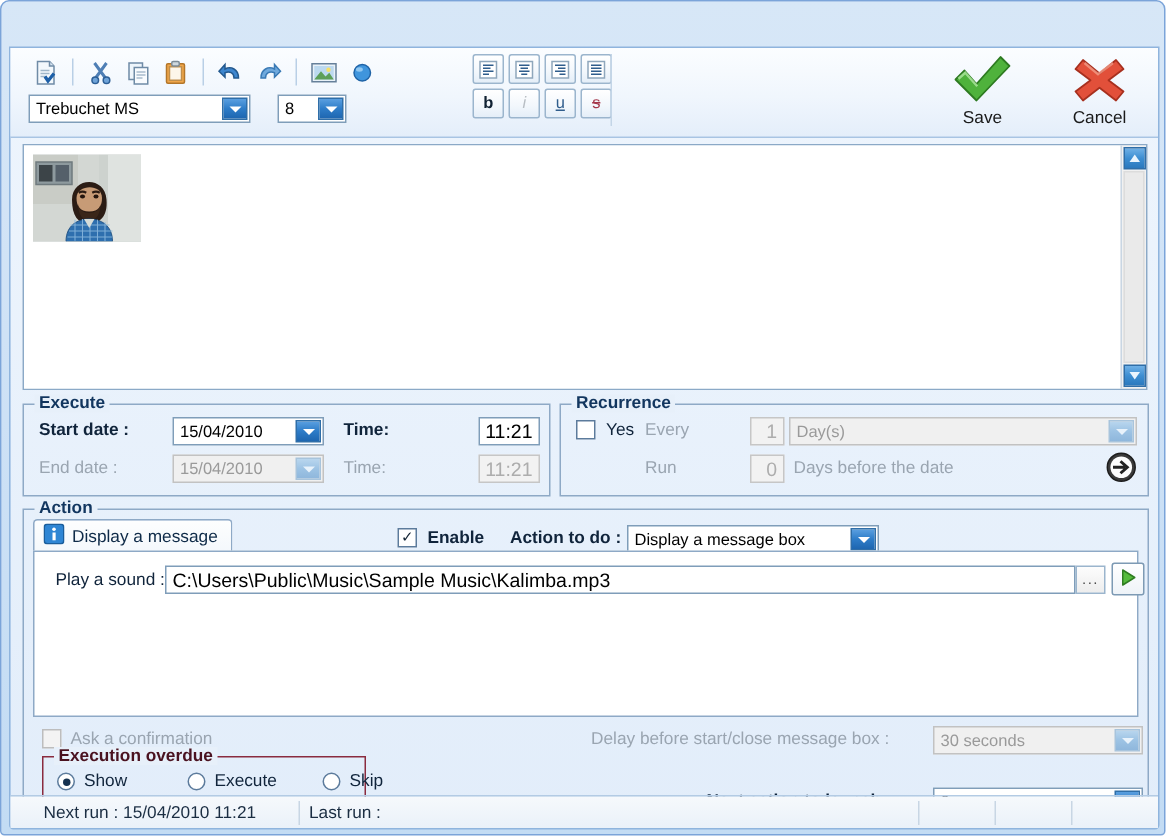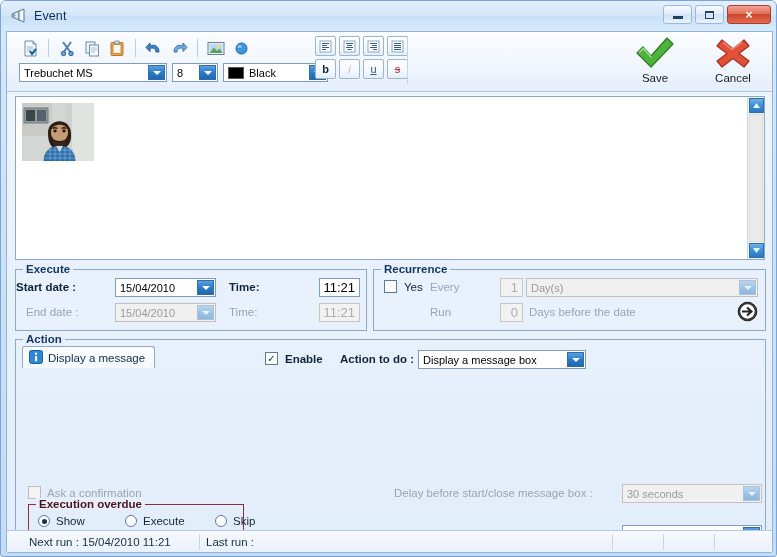--- a/index.html
+++ b/index.html
@@ -68,21 +68,21 @@
   }
 
   
   .toolbar {
     position: absolute; left: 0; top: 0;
     width: 100%; height: 60px;
     background: linear-gradient(to bottom, #fbfdff 0%, #f0f6fd 55%, #e4eefa 100%);
     border-bottom: 1px solid #a8c4e3;
   }
   .tb-row1 { position: absolute; left: 12px; top: 5px; display: flex; align-items: center; gap: 3px; }
-  .tb-row2 { position: absolute; left: 12px; top: 31px; display: flex; align-items: center; gap: 5px; }
+  .tb-row2 { position: absolute; left: 12px; top: 31px; display: flex; align-items: center; gap: 18px; }
 
   .tbtn {
     width: 22px; height: 22px;
     display: flex; align-items: center; justify-content: center;
     border: 1px solid transparent; border-radius: 2px;
     cursor: default;
   }
   .tsep { width: 1px; height: 18px; background: #b9cfe6; margin: 0 4px; }
 
   .combo {
@@ -229,41 +229,20 @@
     display: flex; align-items: center;
   }
   .sb-cell { height: 20px; display: flex; align-items: center; padding: 0 6px; font-size: 11.5px; color: #1a2d42; }
   .sb-div { width: 1px; height: 16px; background: #c8d6e4; }
 </style>
 </head>
 <body>
 
 <div class="window">
 
-  <div class="titlebar">
-    <div class="title-icon">
-      <svg width="18" height="16" viewBox="0 0 18 16">
-        <path d="M2 6 L9 3 L9 12 L2 9 Z" fill="#dfe8f0" stroke="#5b7894" stroke-width="1"></path>
-        <path d="M9 3 L14 1 L14 14 L9 12 Z" fill="#f2f6fa" stroke="#5b7894" stroke-width="1"></path>
-        <circle cx="4" cy="7.5" r="1.4" fill="#7fa2c2"></circle>
-      </svg>
-    </div>
-    <div class="title-text">Event</div>
-    <div class="win-buttons">
-      <div class="win-btn">
-          <div class="glyph-min"></div>
-        </div>
-      <div class="win-btn">
-          <div class="glyph-max"></div>
-        </div>
-      <div class="win-btn close">
-          <span>×</span>
-        </div>
-    </div>
-  </div>
 
   <div class="client">
 
     <div class="toolbar">
 
       <div class="tb-row1">
         <div class="tbtn">
           <svg width="17" height="17" viewBox="0 0 17 17">
             <path d="M3 1 h8 l3 3 v12 H3 Z" fill="#f3f8fc" stroke="#6f8ba6" stroke-width="1"></path>
             <path d="M11 1 v3 h3" fill="#d8e6f2" stroke="#6f8ba6" stroke-width="1"></path>
@@ -323,27 +302,20 @@
 
       <div class="tb-row2">
         <div class="combo" style="width:148px;">
           <span>Trebuchet MS</span>
           <span class="arrow">
               <i class="caret"></i>
             </span>
         </div>
         <div class="combo" style="width:46px;">
           <span>8</span>
-          <span class="arrow">
-              <i class="caret"></i>
-            </span>
-        </div>
-        <div class="combo" style="width:105px;">
-          <span style="width:16px;height:12px;background:#000;border:1px solid #555;display:inline-block;margin-right:5px;"></span>
-          <span>Black</span>
           <span class="arrow">
               <i class="caret"></i>
             </span>
         </div>
       </div>
 
       <div class="fmt-group">
         <div class="fmt-row">
           <div class="fmtbtn">
             <svg width="13" height="13" viewBox="0 0 13 13">
@@ -443,21 +415,21 @@
           <svg width="9" height="7" viewBox="0 0 9 7">
               <path d="M4.5 6 L1 1 L8 1 Z" fill="#eaf4fd"></path>
             </svg>
         </div>
       </div>
     </div>
 
     <div class="gbox" style="left:8px; top:237px; width:352px; height:62px;">
       <span class="legend">Execute</span>
 
-      <span class="lbl bold" style="position:absolute;left:0;top:11px;">Start date :</span>
+      <span class="lbl bold" style="position:absolute;left:10px;top:11px;">Start date :</span>
       <div class="combo" style="position:absolute;left:99px;top:8px;width:101px;">
         <span>15/04/2010</span>
         <span class="arrow">
             <i class="caret"></i>
           </span>
       </div>
       <span class="lbl bold" style="position:absolute;left:213px;top:11px;">Time:</span>
       <div class="tbox right" style="position:absolute;left:303px;top:8px;width:41px;">
         <span>11:21</span>
       </div>
@@ -525,20 +497,36 @@
       <span class="cbx" style="position:absolute;left:249px;top:12px;">✓</span>
       <span class="lbl bold" style="position:absolute;left:269px;top:13px;">Enable</span>
       <span class="lbl bold" style="position:absolute;left:324px;top:13px;">Action to do :</span>
       <div class="combo" style="position:absolute;left:402px;top:10px;width:168px;">
         <span>Display a message box</span>
         <span class="arrow">
             <i class="caret"></i>
           </span>
       </div>
 
+      <div class="tabpanel" style="top:27px;height:111px;">
+        <span class="lbl" style="position:absolute;left:14px;top:13px;">Play a sound :</span>
+        <div class="tbox" style="position:absolute;left:87px;top:9px;width:607px;">
+          <span>C:\Users\Public\Music\Sample Music\Kalimba.mp3</span>
+        </div>
+        <div class="mini-btn" style="position:absolute;left:694px;top:9px;">
+          <span>...</span>
+        </div>
+        <div class="play-btn" style="position:absolute;left:718px;top:7px;">
+          <span>
+            <svg width="14" height="14" viewBox="0 0 14 14">
+                <path d="M3.5 2 L11.5 7 L3.5 12 Z" fill="#55bb3c" stroke="#2f7d22" stroke-width="1" stroke-linejoin="round"></path>
+              </svg>
+          </span>
+        </div>
+      </div>
 
       <span class="cbx disabled" style="position:absolute;left:12px;top:146px;"></span>
       <span class="lbl dim" style="position:absolute;left:31px;top:147px;">Ask a confirmation</span>
 
       <span class="lbl dim" style="position:absolute;left:378px;top:147px;">Delay before start/close message box :</span>
       <div class="combo disabled" style="position:absolute;left:606px;top:144px;width:140px;">
         <span>30 seconds</span>
         <span class="arrow">
             <i class="caret dim"></i>
           </span>

